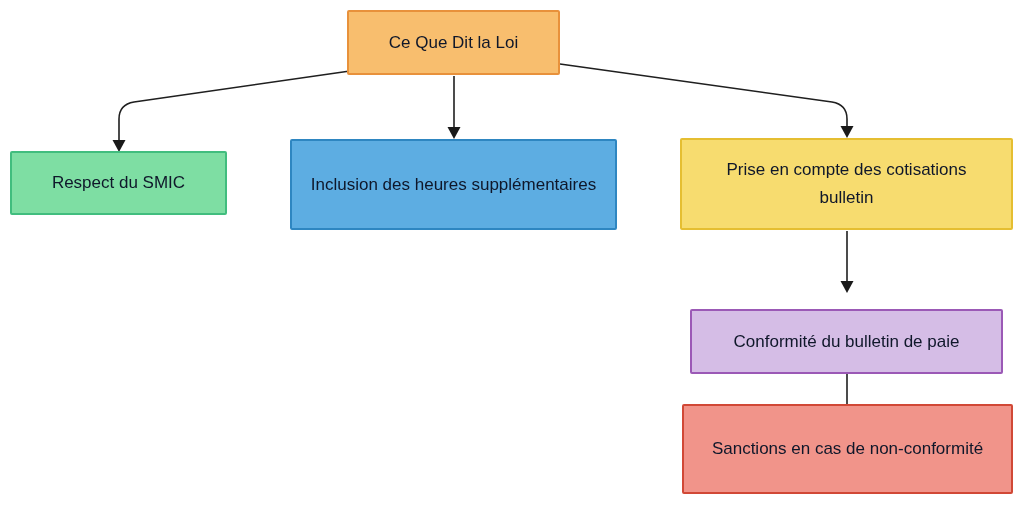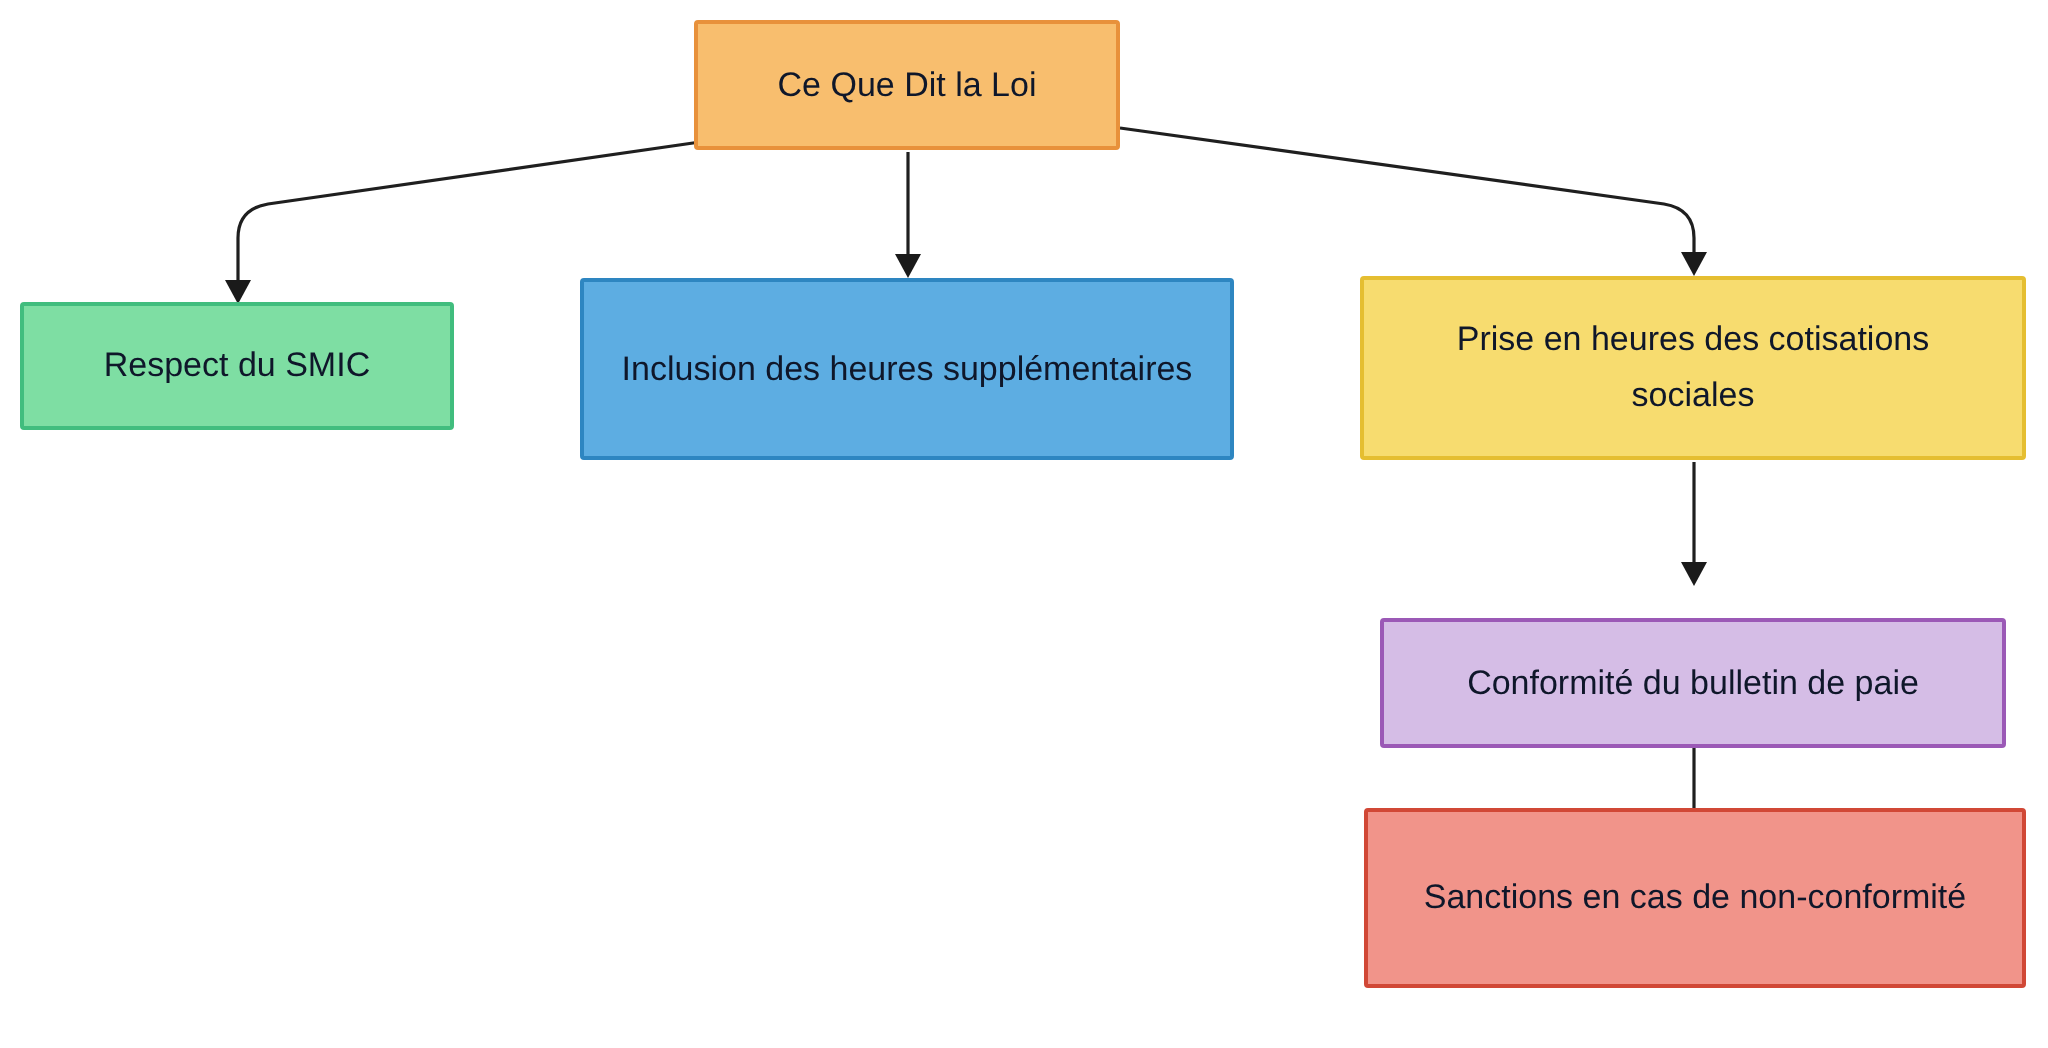--- a/index.html
+++ b/index.html
@@ -72,21 +72,21 @@
 
   <div class="node node-smic" style="background: rgb(126, 222, 163); border-color: rgb(65, 189, 126);">
     <span>Respect du SMIC</span>
   </div>
 
   <div class="node node-heures" style="background: rgb(93, 173, 226); border-color: rgb(46, 134, 193);">
     <span>Inclusion des heures supplémentaires</span>
   </div>
 
   <div class="node node-cotisations" style="background: rgb(247, 220, 111); border-color: rgb(229, 190, 49);">
-    <span>Prise en heures des cotisations sociales</span>
+    <span>Prise en compte des cotisations bulletin</span>
   </div>
 
   <div class="node node-bulletin" style="background: rgb(213, 189, 230); border-color: rgb(155, 89, 182);">
     <span>Conformité du bulletin de paie</span>
   </div>
 
   <div class="node node-sanctions" style="background: rgb(241, 148, 138); border-color: rgb(209, 72, 54);">
     <span>Sanctions en cas de non-conformité</span>
   </div>
 

